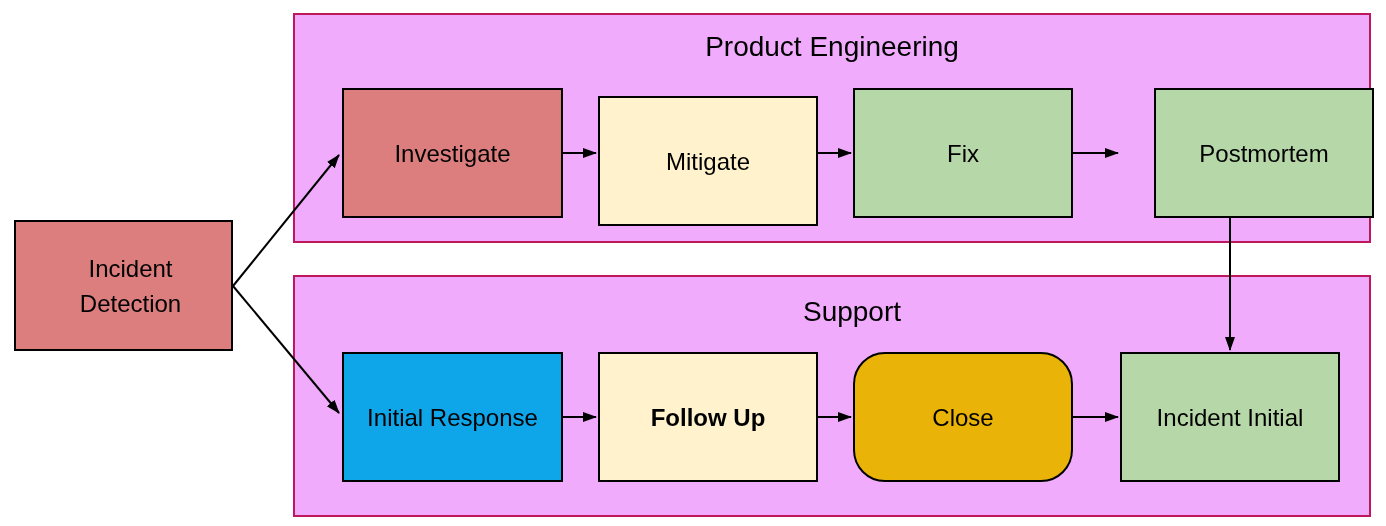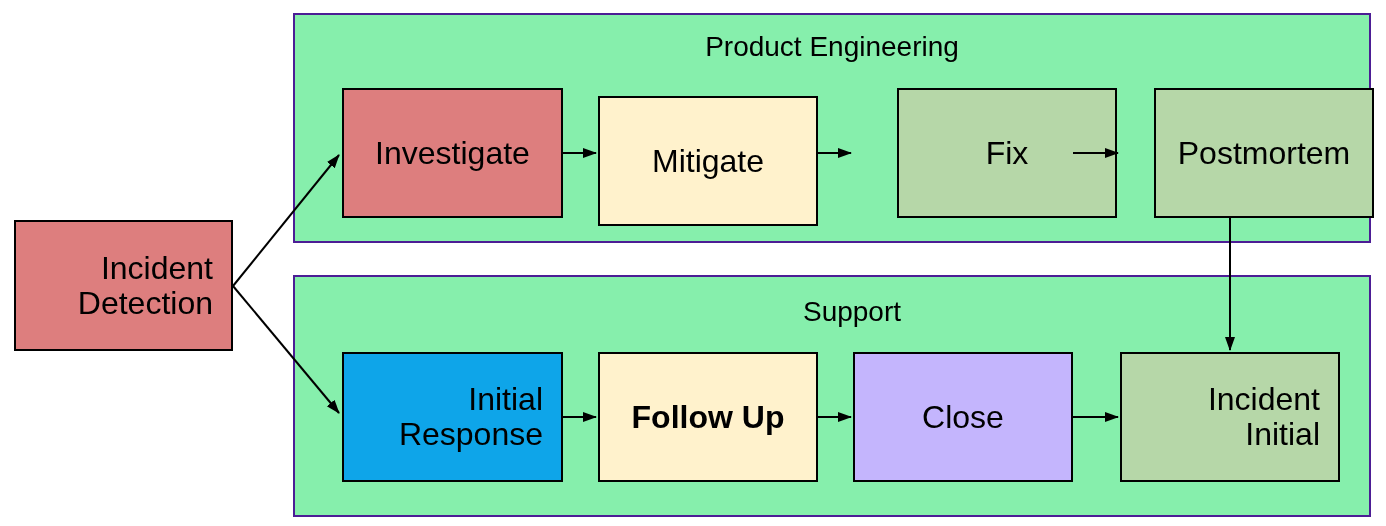--- a/index.html
+++ b/index.html
@@ -7,22 +7,22 @@
     position: relative;
     width: 1386px;
     height: 526px;
     background: #ffffff;
     font-family: "Liberation Sans", "DejaVu Sans", sans-serif;
     color: #000000;
     overflow: hidden;
   }
   .lane {
     position: absolute;
-    background: #86efac;
-    border: 2px solid #4c1d95;
+    background: #f0abfc;
+    border: 2px solid #be185d;
     box-sizing: border-box;
   }
   .lane-pe      { left: 293px; top: 13px;  width: 1078px; height: 230px; }
   .lane-support { left: 293px; top: 275px; width: 1078px; height: 242px; }
   .lane-title {
     position: absolute;
     left: 0; width: 100%;
     text-align: center;
     font-size: 28px;
     line-height: 34px;
@@ -30,31 +30,31 @@
   }
   .lane-pe .lane-title      { top: 15px; }
   .lane-support .lane-title { top: 18px; padding-left: 20px; }
   .node {
     position: absolute;
     border: 2px solid #000000;
     box-sizing: border-box;
     display: flex;
     align-items: center;
     justify-content: center;
-    text-align: right;
-    font-size: 32px;
+    text-align: center;
+    font-size: 24px;
     line-height: 35px;
     padding: 0 18px;
   }
   
   .n-start { left: 14px; top: 220px; width: 219px; height: 131px; }
   
   .n-investigate { left: 342px;  top: 88px; width: 221px; height: 130px; }
   .n-mitigate    { left: 598px;  top: 96px; width: 220px; height: 130px; }
-  .n-fix         { left: 853px;  top: 88px; width: 220px; height: 130px; margin-left: 44px; }
+  .n-fix         { left: 853px;  top: 88px; width: 220px; height: 130px; }
   .n-postmortem  { left: 1120px; top: 88px; width: 220px; height: 130px; margin-left: 34px; }
   
   .n-initial-response { left: 342px;  top: 352px; width: 221px; height: 130px; }
   .n-follow-up        { left: 598px;  top: 352px; width: 220px; height: 130px; }
   .n-close            { left: 853px;  top: 352px; width: 220px; height: 130px; }
   .n-incident-report  { left: 1120px; top: 352px; width: 220px; height: 130px; }
 
   .arrows {
     position: absolute;
     left: 0; top: 0;
@@ -77,21 +77,21 @@
 
   <div class="node n-start" style="background-color: rgb(221, 126, 126); padding-left: 32px;">Incident Detection</div>
 
   <div class="node n-investigate" style="background-color: rgb(221, 126, 126);">Investigate</div>
   <div class="node n-mitigate" style="background-color: rgb(255, 242, 204);">Mitigate</div>
   <div class="node n-fix" style="background-color: rgb(182, 215, 168);">Fix</div>
   <div class="node n-postmortem" style="background-color: rgb(182, 215, 168);">Postmortem</div>
 
   <div class="node n-initial-response" style="background-color: #0ea5e9;">Initial Response</div>
   <div class="node n-follow-up" style="background-color: rgb(255, 242, 204); font-weight: bold;">Follow Up</div>
-  <div class="node n-close" style="background-color: #c4b5fd;">Close</div>
+  <div class="node n-close" style="background-color: #eab308; border-radius: 32px;">Close</div>
   <div class="node n-incident-report" style="background-color: rgb(182, 215, 168);">Incident Initial</div>
 
   <svg class="arrows" viewBox="0 0 1386 526" xmlns="http://www.w3.org/2000/svg" aria-hidden="true">
     <defs>
       <marker id="ah" markerUnits="userSpaceOnUse" markerWidth="15" markerHeight="11" refX="13" refY="5" orient="auto">
         <path d="M0,0 L14,5 L0,10 Z" fill="#000000"></path>
       </marker>
     </defs>
     <line x1="233" y1="286" x2="339" y2="155" stroke="#000000" stroke-width="2" marker-end="url(#ah)"></line>
     <line x1="233" y1="286" x2="339" y2="413" stroke="#000000" stroke-width="2" marker-end="url(#ah)"></line>

